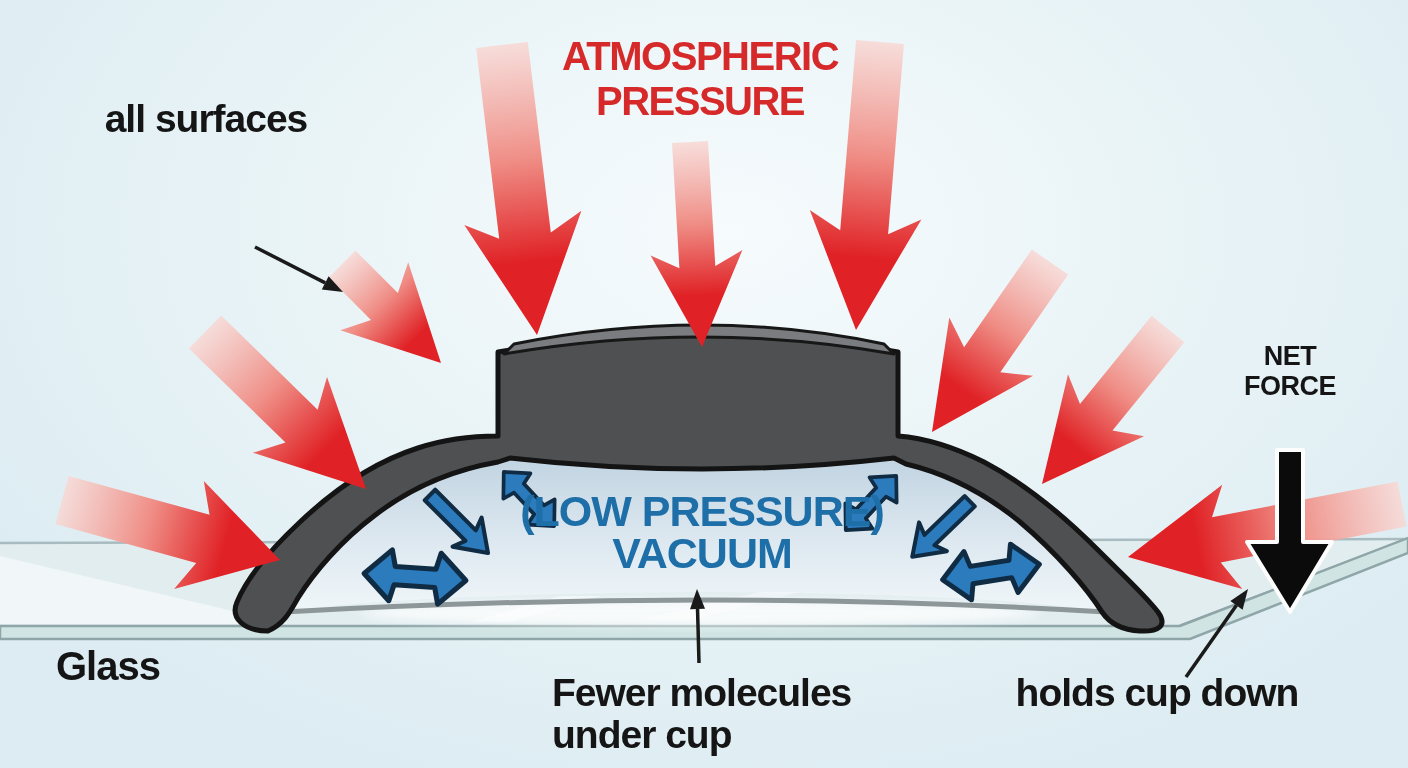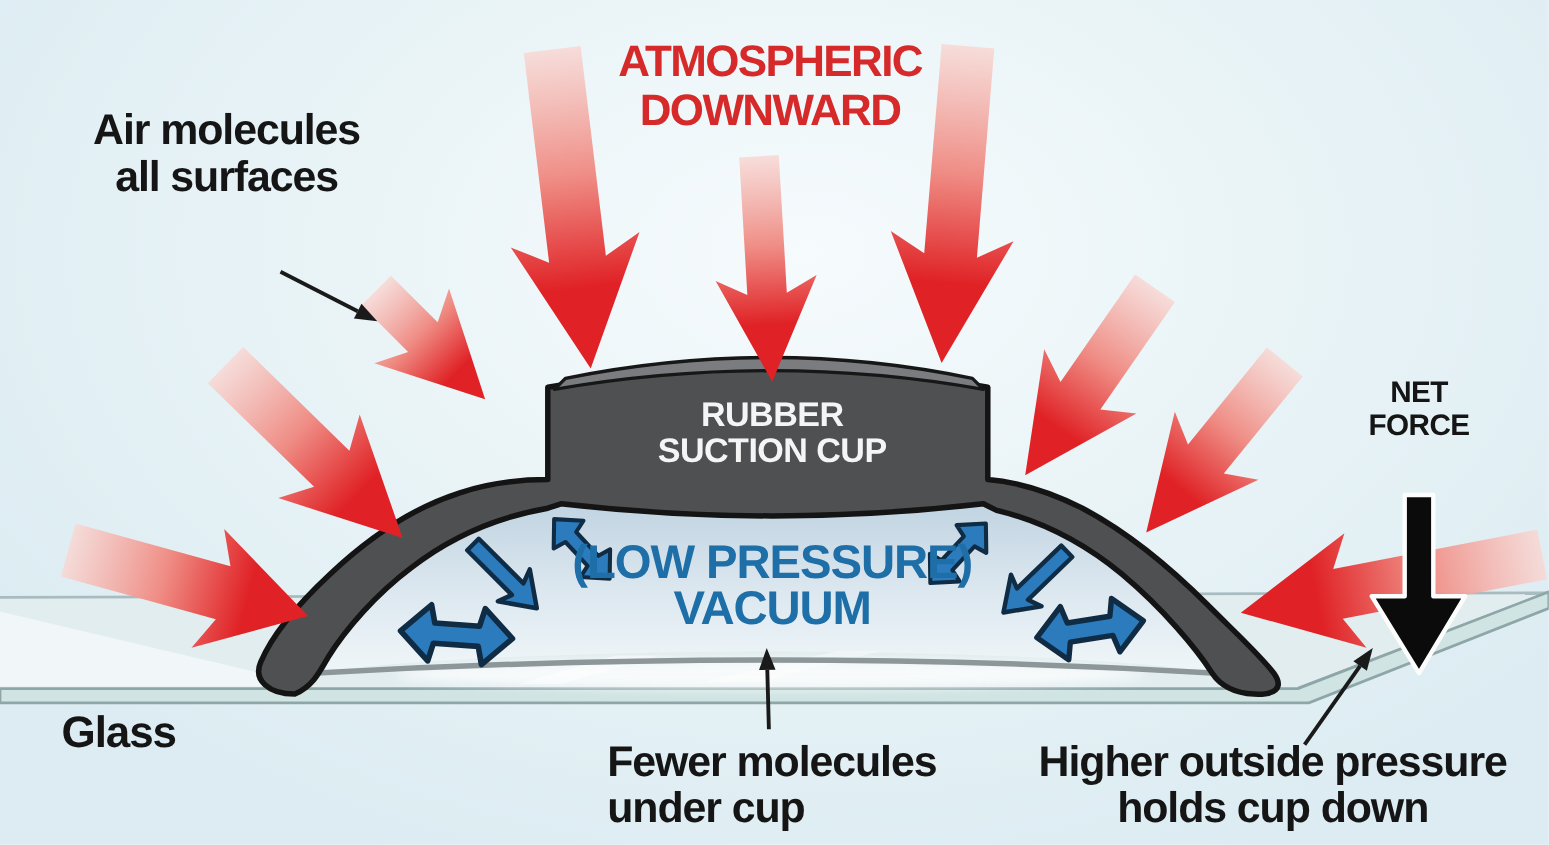--- a/index.html
+++ b/index.html
@@ -174,48 +174,42 @@
         <polygon points="343,292 321.77845911043437,289.5717903153774 328.6077988484352,276.2166370499536" fill="#1a1a1a"></polygon>
         <line x1="699" y1="663" x2="697.5403432269583" y2="608.992699397457" stroke="#1a1a1a" stroke-width="3.5"></line>
         <polygon points="697,589 705.0376055010047,608.7900706873477 690.0430809529119,609.1953281075664" fill="#1a1a1a"></polygon>
         <line x1="1186" y1="677" x2="1236.4809293513363" y2="605.3496486626194" stroke="#1a1a1a" stroke-width="3.5"></line>
         <polygon points="1248,589 1242.6120475998187,609.6693001558683 1230.349811102854,601.0299971693705" fill="#1a1a1a"></polygon>
       </g>
   </svg>
 
   <div class="label title centered" style="top:34px;left:700px;">
     <div>ATMOSPHERIC</div>
-    <div>DOWNWARD</div>
+    <div>PRESSURE</div>
   </div>
 
   <div class="label air centered">
-    <div>Air molecules</div>
     <div>all surfaces</div>
   </div>
 
-  <div class="label rubber centered">
-    <div>RUBBER</div>
-    <div>SUCTION CUP</div>
-  </div>
 
   <div class="label vacuum centered">
     <div>(LOW PRESSURE)</div>
     <div>VACUUM</div>
   </div>
 
   <div class="label net centered">
     <div>NET</div>
     <div>FORCE</div>
   </div>
 
   <div class="label glass-label">Glass</div>
 
   <div class="label fewer">
     <div>Fewer molecules</div>
     <div>under cup</div>
   </div>
 
   <div class="label higher centered">
-    <div>Higher outside pressure</div>
     <div>holds cup down</div>
   </div>
 
 </div>
 
 </body></html>

